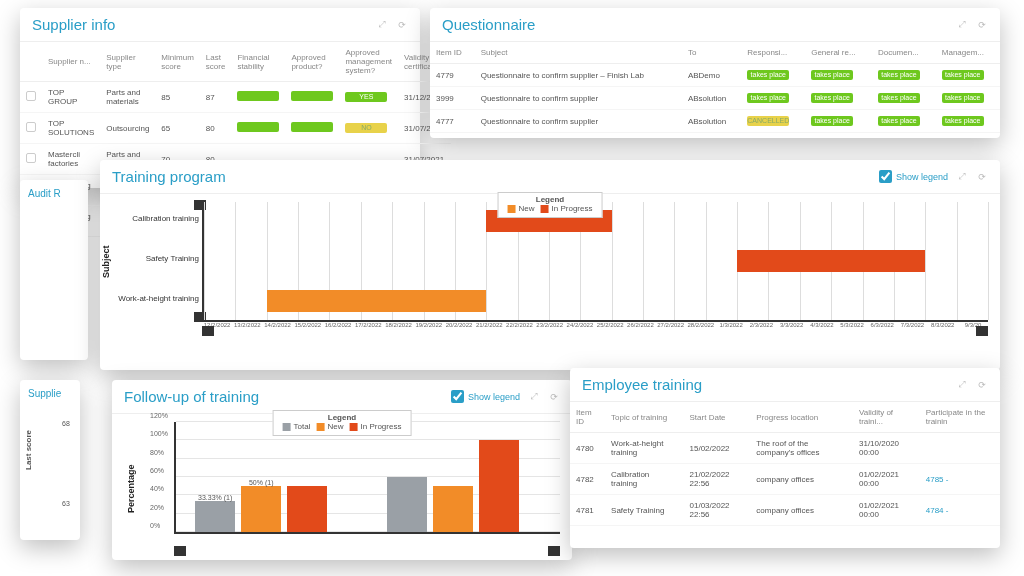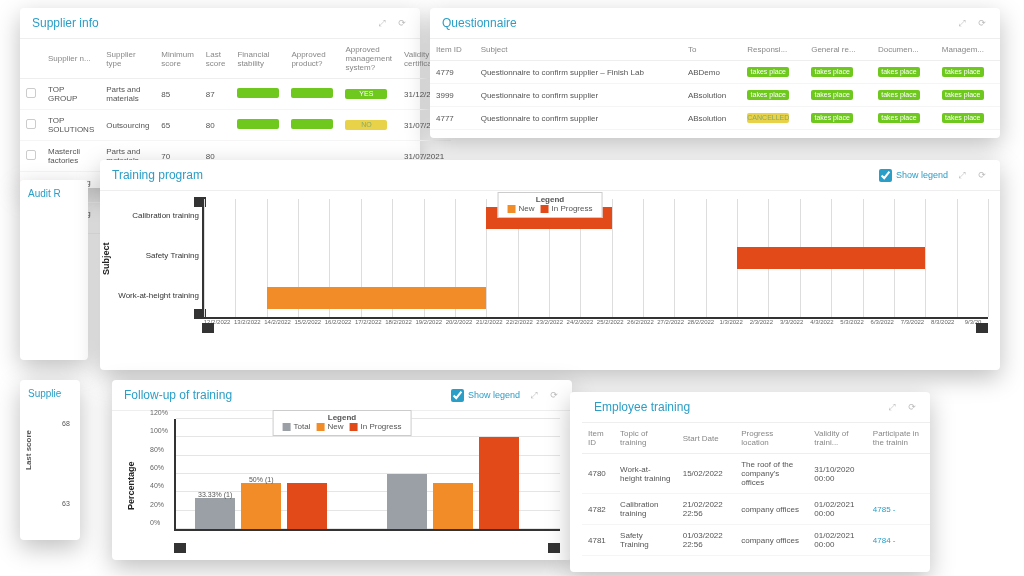--- a/index.html
+++ b/index.html
@@ -1,19 +1,19 @@
 <!DOCTYPE html>
 <html><head>
 <meta charset="utf-8">
 <style>
   * { box-sizing: border-box; margin: 0; padding: 0; font-family: -apple-system, Arial, sans-serif; }
   body { background: #fff; width: 1024px; height: 576px; position: relative; overflow: hidden; font-size: 9px; color: #555; }
   .panel { background: #fff; border-radius: 4px; box-shadow: 0 8px 24px rgba(0,0,0,.25); position: absolute; }
   .panel-head { display: flex; align-items: center; justify-content: space-between; padding: 8px 12px; border-bottom: 1px solid #eee; }
-  .panel-title { color: #2a9ec7; font-size: 12px; font-weight: 500; }
+  .panel-title { color: #2a9ec7; font-size: 15px; font-weight: 500; }
   .panel-actions { display: flex; gap: 8px; align-items: center; }
   .panel-actions .ico { width: 12px; height: 12px; display: inline-flex; align-items: center; justify-content: center; color: #bbb; cursor: pointer; }
   .legend-toggle { color: #2a9ec7; font-size: 9px; display: flex; align-items: center; gap: 4px; }
   .legend-toggle input { accent-color: #2a9ec7; }
   table { width: 100%; border-collapse: collapse; font-size: 8px; }
   th { color: #888; font-weight: 500; text-align: left; padding: 6px 6px; border-bottom: 1px solid #eee; }
   td { padding: 6px 6px; border-bottom: 1px solid #f5f5f5; }
   .pill { display: inline-block; height: 10px; width: 42px; border-radius: 2px; }
   .pill.green { background: #6ec81e; }
   .pill.greentext { background: #6ec81e; color: #fff; font-size: 7px; text-align: center; line-height: 10px; }
@@ -22,21 +22,21 @@
 
   
   #supplier-panel { top: 8px; left: 20px; width: 400px; height: 180px; }
   #questionnaire-panel { top: 8px; left: 430px; width: 570px; height: 130px; }
   #audit-strip { top: 180px; left: 20px; width: 68px; height: 180px; padding: 8px; }
   #supplier-chart-strip { top: 380px; left: 20px; width: 60px; height: 160px; padding: 8px; }
 
   
   #training-program { top: 160px; left: 100px; width: 900px; height: 210px; z-index: 10; }
   #followup { top: 380px; left: 112px; width: 460px; height: 180px; z-index: 10; }
-  #employee-training { top: 392px; left: 570px; width: 360px; height: 180px; z-index: 10; padding-left: 12px; }
+  #employee-training { top: 368px; left: 570px; width: 430px; height: 180px; z-index: 10; }
 
   
   .gantt-wrap { position: relative; height: 152px; margin: 8px 12px; }
   .gantt-ylabel { position: absolute; left: -6px; top: 50%; transform: rotate(-90deg) translate(0,-50%); transform-origin: left top; font-weight: 700; font-size: 9px; color: #222; }
   .gantt-rows { margin-left: 90px; position: relative; height: 120px; border-left: 2px solid #333; border-bottom: 2px solid #333; }
   .gantt-row { position: absolute; left: 0; right: 0; height: 40px; }
   .gantt-row-label { position: absolute; left: -90px; width: 85px; text-align: right; font-size: 8px; top: 12px; color: #333; }
   .gantt-bar { position: absolute; height: 22px; top: 8px; }
   .gantt-gridline { position: absolute; top: 0; bottom: 0; width: 1px; background: #ddd; }
   .gantt-ticks { margin-left: 90px; display: flex; font-size: 6px; color: #666; }

